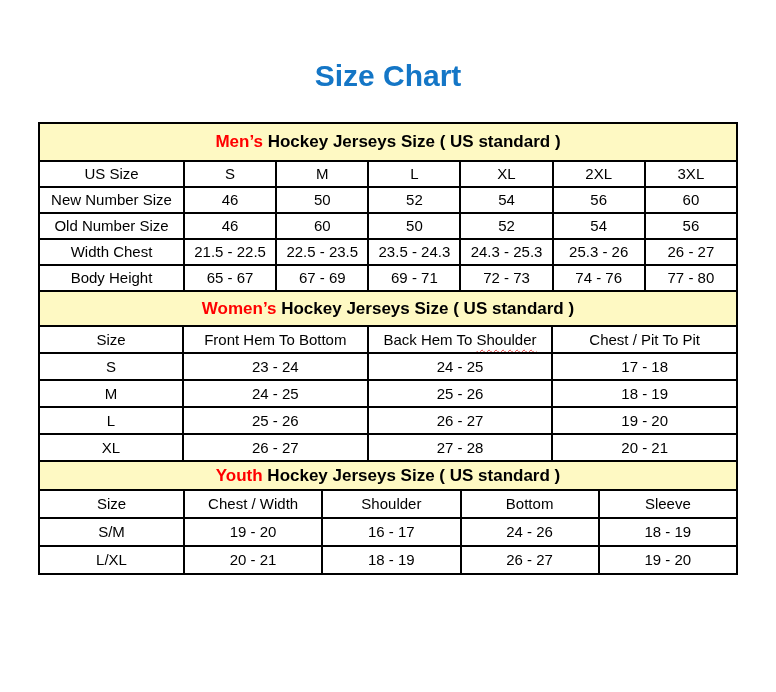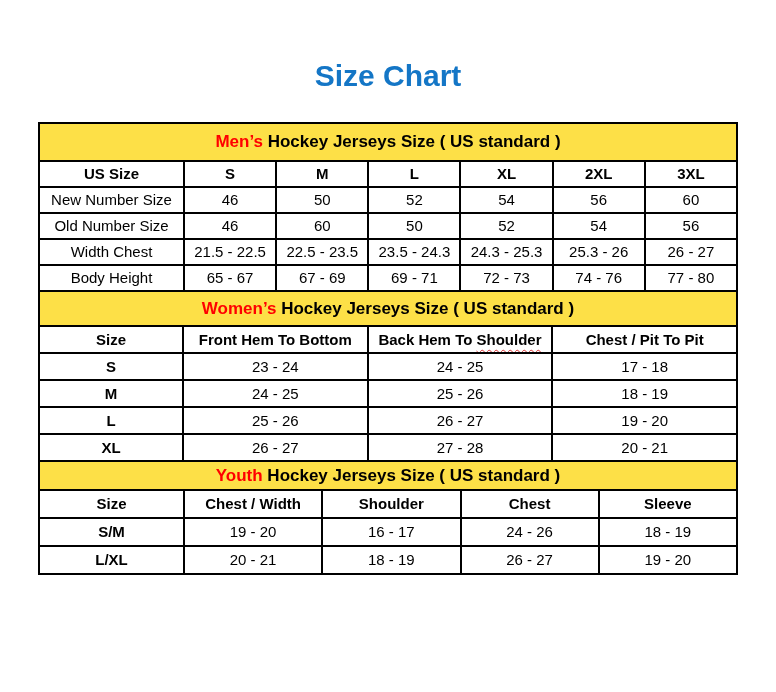--- a/index.html
+++ b/index.html
@@ -40,29 +40,29 @@
     border: 2px solid #000000;
     text-align: center;
     vertical-align: middle;
     padding: 0 2px;
     font-size: 15px;
     line-height: 1.15;
     overflow: hidden;
     white-space: nowrap;
   }
   .band td {
-    background: #fde047;
+    background: #fef9c3;
     font-weight: 700;
     font-size: 17px;
   }
   .band .accent { color: #FF0000; }
   .band-mens td   { height: 36px; }
   .band-womens td { height: 33px; }
   .band-youth td  { height: 27px; margin-left: 33px; }
-  .size-table th { font-weight: 700; }
+  .size-table th { font-weight: 400; }
   .size-table td.plain { font-weight: 400; }
   .mens  tr.hdr th, .mens  tr.data th, .mens  tr.data td { height: 24px; }
   .womens tr.hdr th, .womens tr.data th, .womens tr.data td { height: 25px; }
   .youth tr.hdr th, .youth tr.data th, .youth tr.data td { height: 26px; }
   .typo-wavy {
     text-decoration: underline;
     text-decoration-style: wavy;
     text-decoration-color: #D43030;
     text-decoration-thickness: 1px;
     text-underline-offset: 4px;
@@ -190,21 +190,21 @@
         <col>
     </colgroup>
     <tbody>
         <tr class="band band-youth">
       <td colspan="5"><span class="accent">Youth</span><span> Hockey Jerseys Size ( US standard )</span></td>
     </tr>
     <tr class="hdr">
       <th>Size</th>
       <th>Chest / Width</th>
       <th>Shoulder</th>
-      <th>Chest</th>
+      <th>Bottom</th>
       <th>Sleeve</th>
     </tr>
     <tr class="data">
       <th>S/M</th>
       <td class="plain">19 - 20</td>
       <td class="plain">16 - 17</td>
       <td class="plain">24 - 26</td>
       <td class="plain">18 - 19</td>
     </tr>
     <tr class="data">

